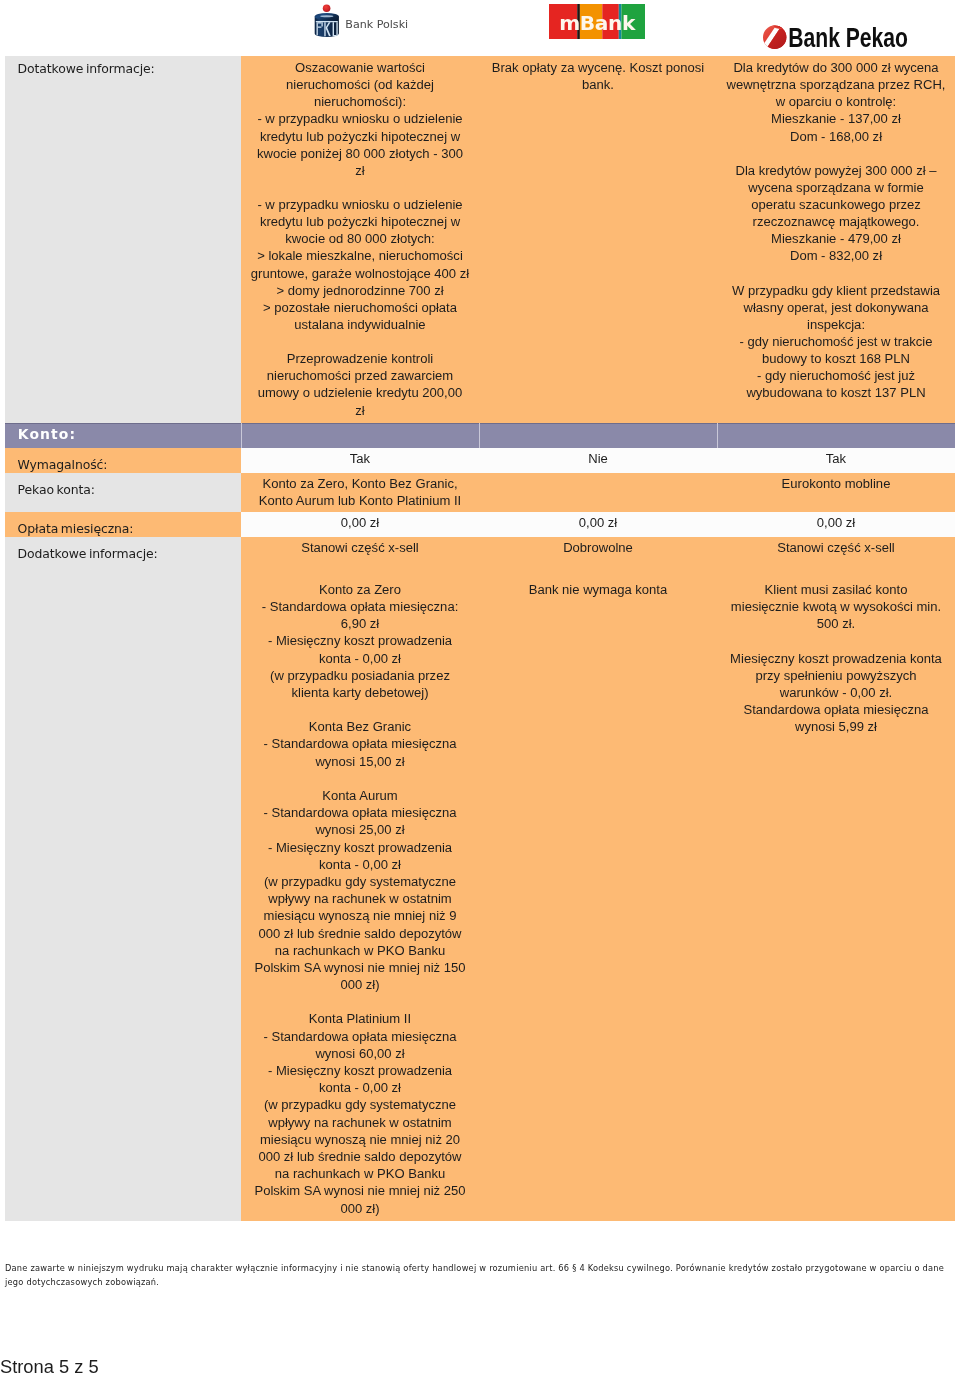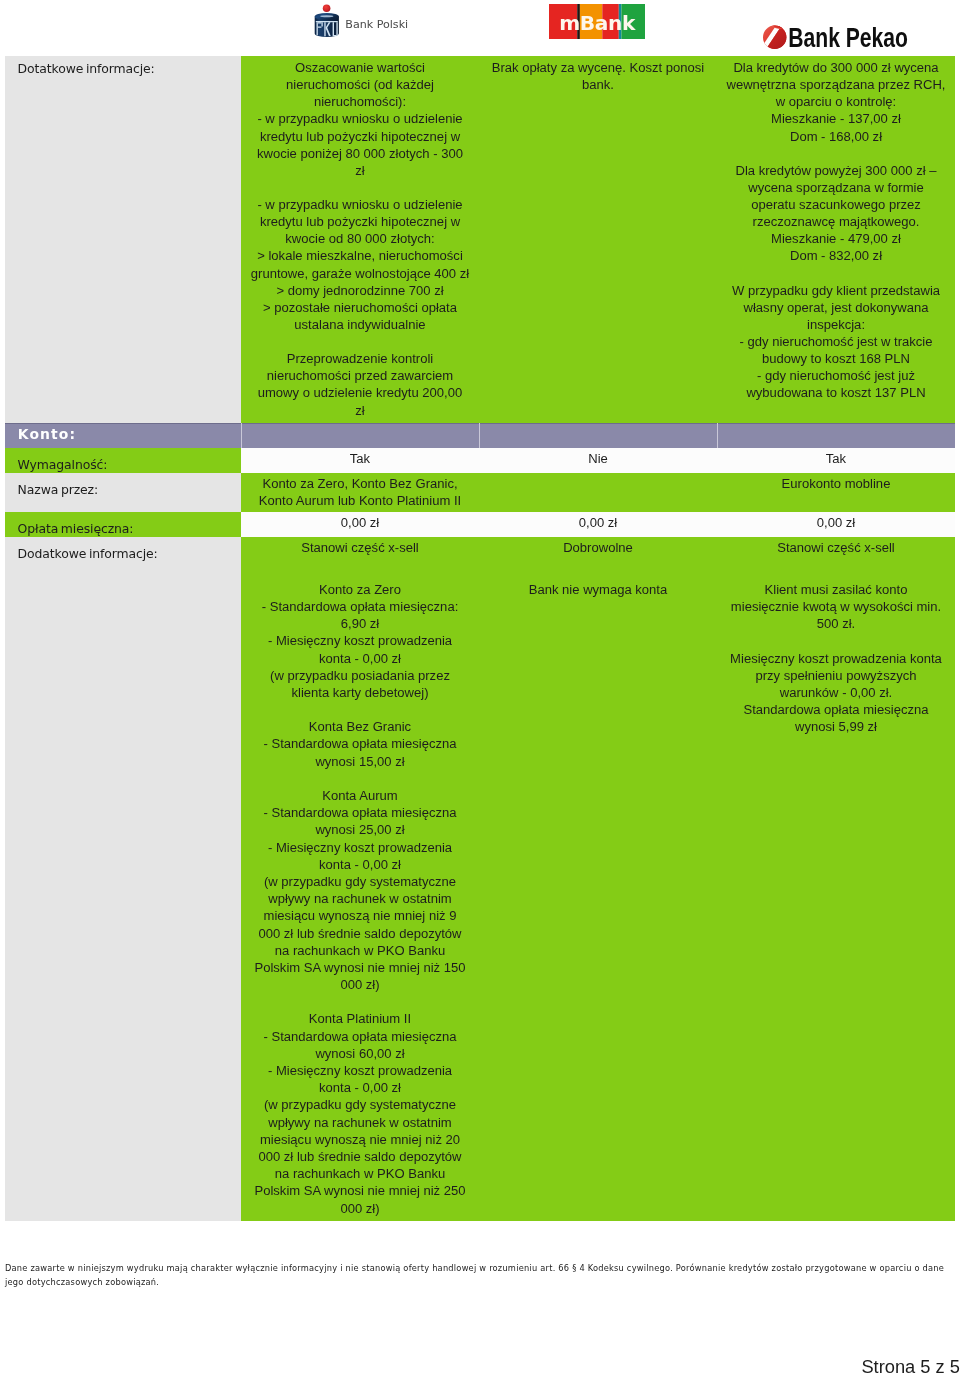--- a/index.html
+++ b/index.html
@@ -21,29 +21,29 @@
   td.val{font-size:13.05px;text-align:center;line-height:17.12px;padding:3px 3px 2.5px 3px;
        color:#1d1d1d;}
   td.val.cmp{padding:2px 3px 0 3px;}
   td.val.tall{padding-top:1px;line-height:17.19px;}
   td.lbl.cmp{padding-top:9px;}
   .tbl tr.band td{background:#8a89a9;height:25px;padding:0;box-shadow:inset 0 1px 0 #6e6d8c;}
   .tbl tr.band td + td{box-shadow:inset 1px 0 0 #c9c8d8, inset 0 1px 0 #6e6d8c;}
   .tbl tr.band td.bandlbl{padding:0 0 0 12.8px;}
   td.bandlbl{font-family:"DejaVu Sans",sans-serif;font-weight:bold;font-size:13.9px;
            color:#ffffff;letter-spacing:1.1px;line-height:22px;}
-  .lt{background:#84cc16;margin-top:36px;}
+  .lt{background:#fdba74;margin-top:36px;}
   .dk{background:#e5e5e5;}
   .wt{background:#fcfcfc;}
 
   
   .footer{position:absolute;left:5px;top:1261px;width:950px;
           font-family:"DejaVu Sans",sans-serif;font-size:8.25px;line-height:14.05px;letter-spacing:0.232px;
           color:#1d1d1d;text-align:left;white-space:nowrap;}
-  .pageno{position:absolute;left:0;top:1358px;width:960px;text-align:right;
+  .pageno{position:absolute;left:0;top:1358px;width:960px;text-align:left;
           font-family:"Liberation Sans",sans-serif;font-size:18.3px;color:#1d1d1d;line-height:18.3px;}
 </style>
 </head>
 <body>
 
 <div class="page">
 
   <div class="logobar">
 
     <div class="logo" style="left:313px;top:0px;width:100px;height:40px;">
@@ -152,21 +152,21 @@
           <td></td>
           <td></td>
         </tr>
         <tr style="height:21px">
           <td class="lbl cmp lt">Wymagalność:</td>
           <td class="val cmp wt">Tak<br></td>
           <td class="val cmp wt">Nie<br></td>
           <td class="val cmp wt">Tak<br></td>
         </tr>
         <tr style="height:39px">
-          <td class="lbl cmp dk">Nazwa przez:</td>
+          <td class="lbl cmp dk">Pekao konta:</td>
           <td class="val cmp lt">Konto za Zero, Konto Bez Granic,<br>Konto Aurum lub Konto Platinium II<br></td>
           <td class="val cmp lt"></td>
           <td class="val cmp lt">Eurokonto mobline<br></td>
         </tr>
         <tr style="height:20px">
           <td class="lbl cmp lt">Opłata miesięczna:</td>
           <td class="val cmp wt">0,00 zł<br></td>
           <td class="val cmp wt">0,00 zł<br></td>
           <td class="val cmp wt">0,00 zł<br></td>
         </tr>

